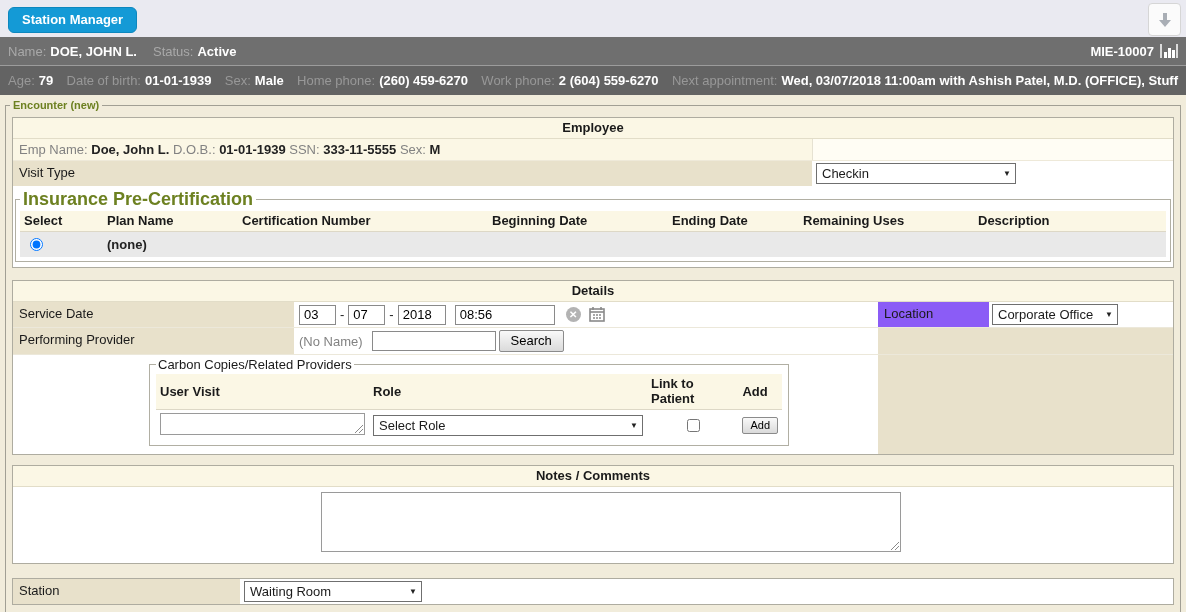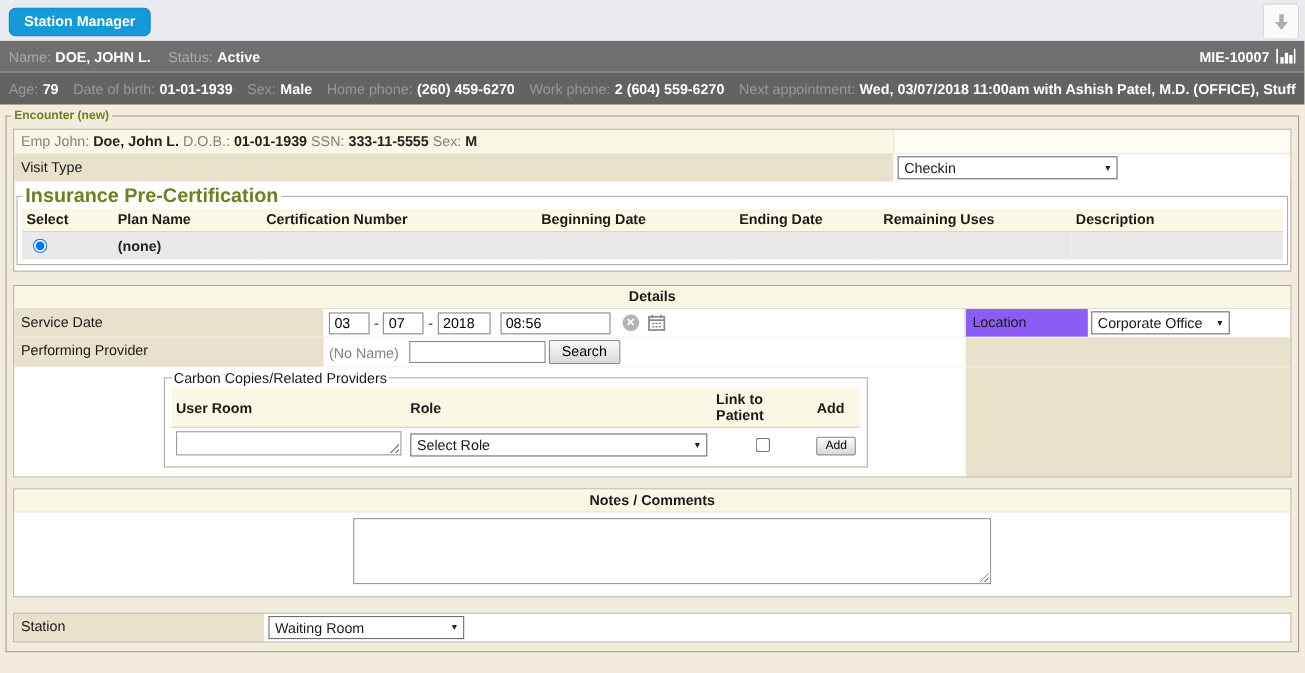--- a/index.html
+++ b/index.html
@@ -182,24 +182,25 @@
   <span class="pval">2 (604) 559-6270</span>
   <span class="pgap"></span>
   <span class="plbl">Next appointment:</span>
   <span class="pval">Wed, 03/07/2018 11:00am with Ashish Patel, M.D. (OFFICE), Stuff</span>
 </div>
 
 <fieldset class="enc">
   <legend class="green enc-legend">Encounter (new)</legend>
 
   <div class="panel">
+    <div class="panel-head">Employee</div>
 
     <div class="emp-row">
       <div class="emp-left">
-        <span class="glbl">Emp John:</span>
+        <span class="glbl">Emp Name:</span>
         <span class="gval">Doe, John L.</span>
         <span class="glbl">D.O.B.:</span>
         <span class="gval">01-01-1939</span>
         <span class="glbl">SSN:</span>
         <span class="gval">333-11-5555</span>
         <span class="glbl">Sex:</span>
         <span class="gval">M</span>
       </div>
       <div class="emp-right"></div>
     </div>
@@ -299,21 +300,21 @@
           <legend>Carbon Copies/Related Providers</legend>
           <table class="cc">
             <colgroup>
               <col style="width:212px">
                 <col style="width:278px">
                 <col style="width:98px">
                 <col>
             </colgroup>
             <thead>
               <tr>
-                <th>User Room</th>
+                <th>User Visit</th>
                 <th>Role</th>
                 <th>Link to Patient</th>
                 <th>Add</th>
               </tr>
             </thead>
             <tbody>
               <tr>
                 <td>
                   <span class="ta-wrap">
                     <textarea class="ta ta-user" style=""></textarea>

